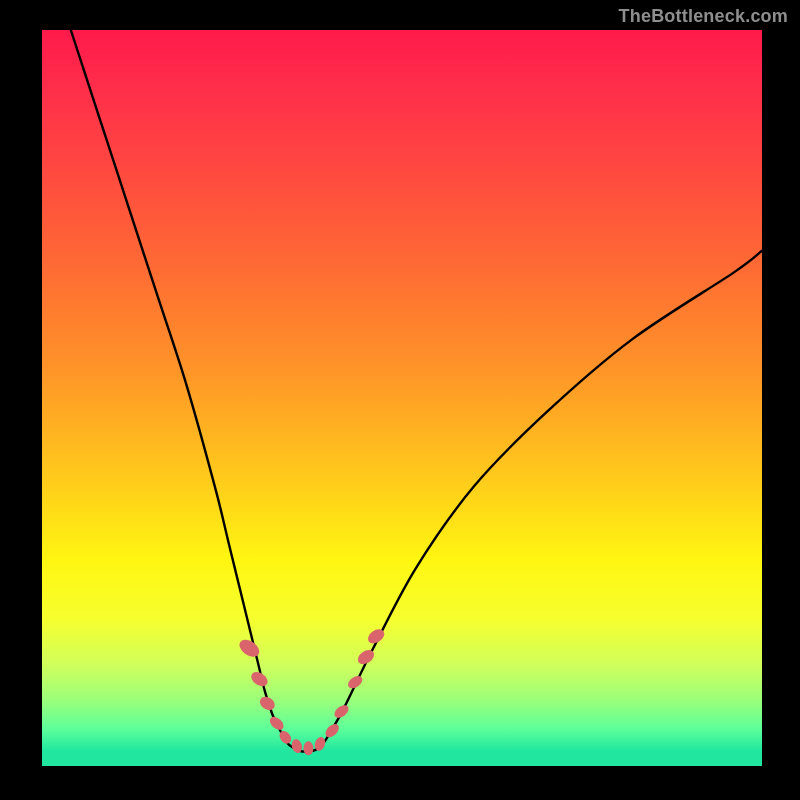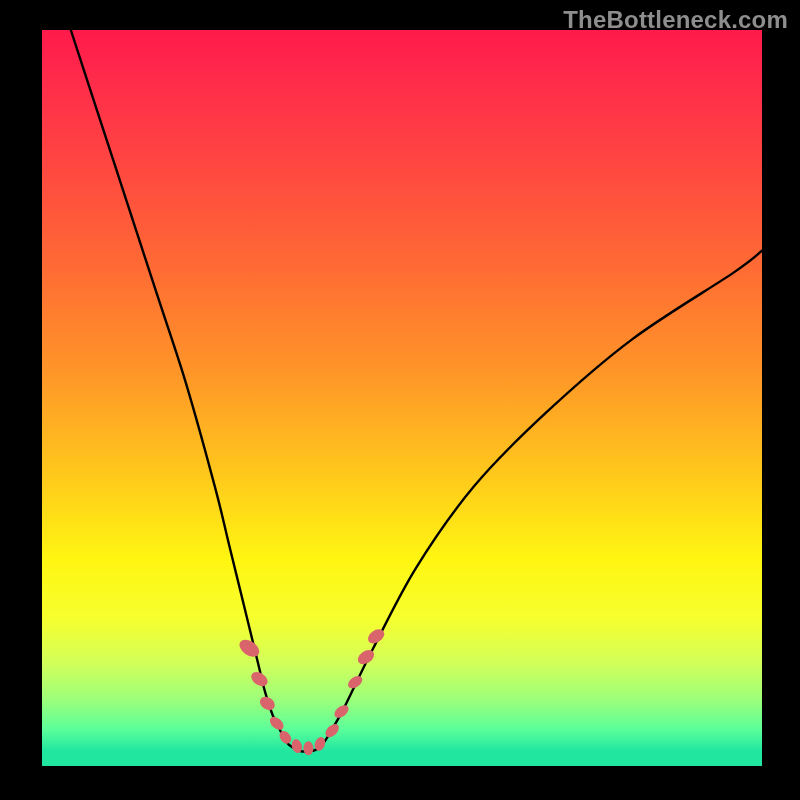--- a/index.html
+++ b/index.html
@@ -39,21 +39,21 @@
       #5cff9a 95%,
       #20e6a0 98%,
       #20e6a0 100%
     );
   }
   .watermark {
     position: absolute;
     top: 6px;
     right: 12px;
     color: #8e8e8e;
-    font-size: 24px;
+    font-size: 18px;
     font-weight: 600;
     letter-spacing: 0.2px;
     user-select: none;
   }
   svg.overlay {
     position: absolute;
     left: 0;
     top: 0;
     width: 720px;
     height: 736px;

